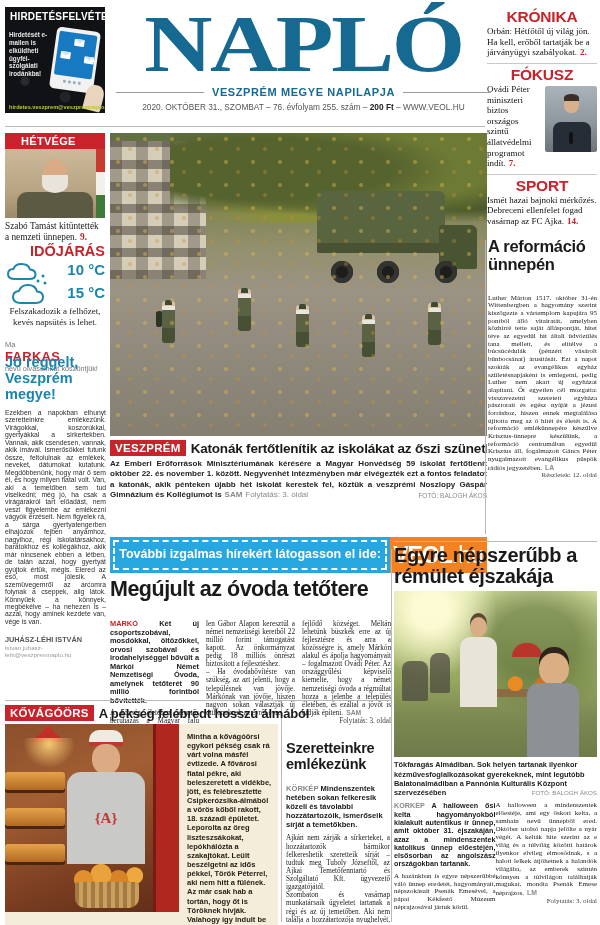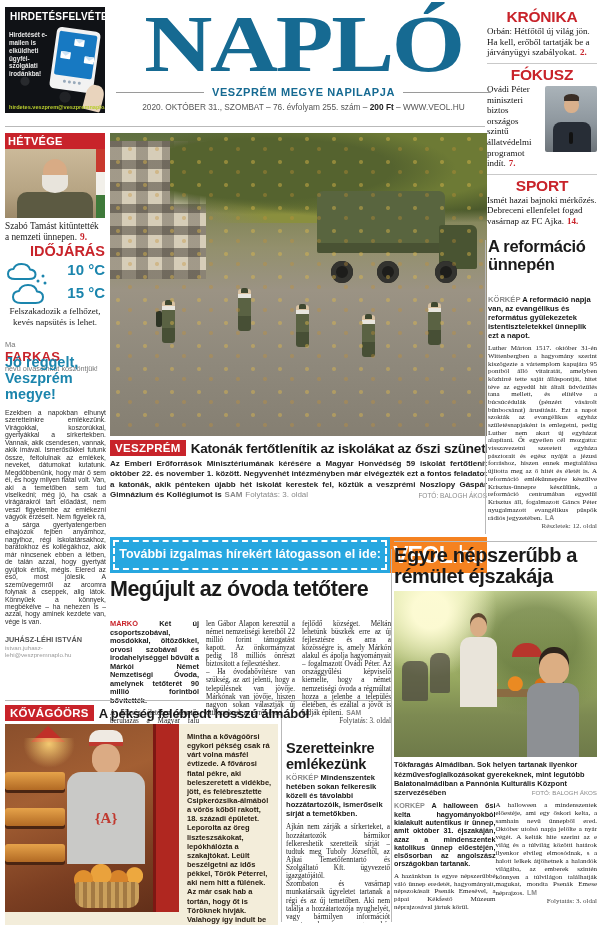--- a/index.html
+++ b/index.html
@@ -55,21 +55,21 @@
   .teaser-text{font-family:"Liberation Serif",serif;font-size:9px;line-height:1.18;margin-top:1px;color:#111;}
   .fokusz-photo{float:right;width:52px;height:66px;margin:2px 0 2px 4px;border-radius:2px;position:relative;overflow:hidden;
      background:linear-gradient(180deg,#aab3b9 0%,#8e979e 55%,#6d747a 100%);}
   .fp-suit{position:absolute;left:8px;bottom:0;width:38px;height:30px;background:#272d36;border-radius:8px 8px 0 0;}
   .fp-head{position:absolute;left:19px;top:10px;width:15px;height:17px;background:#d9b08c;border-radius:50% 50% 45% 45%;}
   .fp-hair{position:absolute;left:19px;top:8px;width:15px;height:7px;background:#3a2e26;border-radius:50% 50% 0 0;}
   .fp-mic{position:absolute;left:24px;bottom:8px;width:4px;height:12px;background:#111;border-radius:2px;}
 
   
   #weekend{left:5px;top:133px;width:100px;}
-  .sec-band{background:var(--red);color:#fff;font-weight:bold;font-size:11px;padding:2px 3px;letter-spacing:.3px;}
+  .sec-band{background:var(--red);color:#fff;font-weight:bold;font-size:11px;padding:2px 16px;letter-spacing:.3px;}
   .weekend-photo{width:100px;height:69px;position:relative;overflow:hidden;background:linear-gradient(180deg,#cbb999 0%,#b7a584 60%,#9d8a6a 100%);}
   .wp-shirt{position:absolute;left:12px;bottom:0;width:76px;height:26px;background:#5c5a42;border-radius:10px 10px 0 0;}
   .wp-head{position:absolute;left:38px;top:10px;width:24px;height:26px;background:#d8ab85;border-radius:50%;}
   .wp-beard{position:absolute;left:37px;top:26px;width:26px;height:18px;background:#e8e4dc;border-radius:0 0 50% 50%;}
   .wp-flag{position:absolute;right:0;top:0;width:9px;height:100%;
      background:linear-gradient(180deg,#c8392e 0 33%,#f2f0ea 33% 66%,#3f7a3a 66% 100%);}
   .weekend-cap{font-family:"Liberation Serif",serif;font-size:9.3px;line-height:1.2;margin-top:3px;}
 
   
   #weather{left:5px;top:243px;width:100px;}
@@ -165,21 +165,21 @@
      background-image:repeating-linear-gradient(90deg,rgba(90,50,20,.35) 0 4px,transparent 4px 8px);}
   .bk-breads{position:absolute;left:68px;bottom:22px;width:70px;height:26px;
      background:radial-gradient(circle at 15% 60%,#e0902e 0 9px,transparent 10px),
                 radial-gradient(circle at 40% 40%,#eaa23c 0 10px,transparent 11px),
                 radial-gradient(circle at 65% 60%,#d7832a 0 9px,transparent 10px),
                 radial-gradient(circle at 88% 45%,#eda83f 0 8px,transparent 9px);}
   .bakery-text{padding:8px 6px 4px 8px;font-size:7.5px;font-weight:bold;line-height:1.22;color:#2a2016;}
 
   
   #remembrance{left:286px;top:741px;width:104px;height:182px;overflow:hidden;}
-  .rem-headline{font-weight:bold;font-size:14.5px;line-height:1.1;margin-bottom:0;letter-spacing:-.2px;}
+  .rem-headline{font-weight:bold;font-size:14.5px;line-height:1.1;margin-bottom:11px;letter-spacing:-.2px;}
   .small-lead{font-weight:bold;font-size:7.6px;line-height:1.2;margin-bottom:5px;}
   .small-body{font-family:"Liberation Serif",serif;font-size:7.2px;line-height:1.13;text-align:justify;}
 
   
   #halloween{left:394px;top:545px;width:203px;}
   .hw-headline{font-weight:bold;font-size:20px;line-height:1.06;letter-spacing:-.4px;margin-bottom:4px;}
   .hw-photo{width:203px;height:166px;position:relative;overflow:hidden;
      background:linear-gradient(180deg,#d6e2a0 0%,#b3c278 30%,#94a55e 55%,#7d8a52 75%,#6e7a49 100%);}
   .hw-photo::before{content:"";position:absolute;inset:0;
      background:radial-gradient(circle at 18% 12%,rgba(255,252,214,.95) 0 8%,transparent 30%),
@@ -432,19 +432,18 @@
       </div>
       <div class="hw-col">
         <span>A halloween a mindenszentek előestéje, ami egy őskori kelta, a samhain nevű ünnepből ered. Október utolsó napja jelölte a nyár végét. A kelták hite szerint az e világ és a túlvilág közötti határok ilyenkor elvileg elmosódnak, s a halott lelkek átjöhetnek a halandók világába, az emberek szintén könnyen a túlvilágon találhatják magukat, mondta Psenák Emese néprajzos.</span><span class="sig-grey">LM</span>
         <div class="cont-line">Folytatás: 3. oldal</div>
       </div>
     </div>
   </div>
 
   <div class="abs" id="reformation">
     <div class="ref-headline">A reformáció ünnepén</div>
-    <div class="small-lead"><span class="kicker">KÖRKÉP</span> <span>A reformáció napja van, az evangélikus és református gyülekezetek istentiszteletekkel ünneplik ezt a napot.</span></div>
     <div class="ref-body"><span>Luther Márton 1517. október 31-én Wittenbergben a hagyomány szerint kiszögezte a vártemplom kapujára 95 pontból álló vitairatát, amelyben közhírré tette saját álláspontját, hitet téve az egyedül hit általi üdvözülés tana mellett, és elítélve a búcsúcédulák (pénzért vásárolt bűnbocsánat) árusítását. Ezt a napot szokták az evangélikus egyház születésnapjaként is emlegetni, pedig Luther nem akart új egyházat alapítani. Őt egyetlen cél mozgatta: visszavezetni szeretett egyháza pásztorait és egész nyáját a jézusi forráshoz, hiszen ennek megtalálása újította meg az ő hitét és életét is. A reformáció emlékünnepére készülve Krisztus-ünnepre készülünk, a reformáció centrumában egyedül Krisztus áll, fogalmazott Gáncs Péter nyugalmazott evangélikus püspök rádiós jegyzetében.</span><span class="sig-grey">LA</span>
       <div class="cont-line">Részletek: 12. oldal</div>
     </div>
   </div>
 
 </div>
 
 </body></html>

